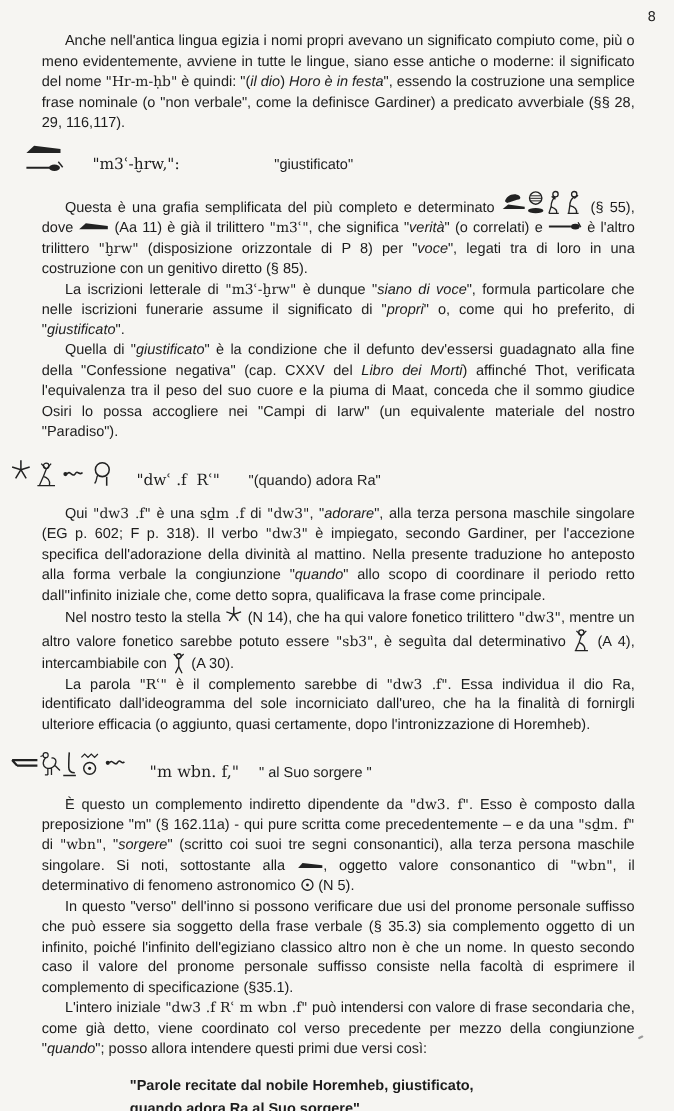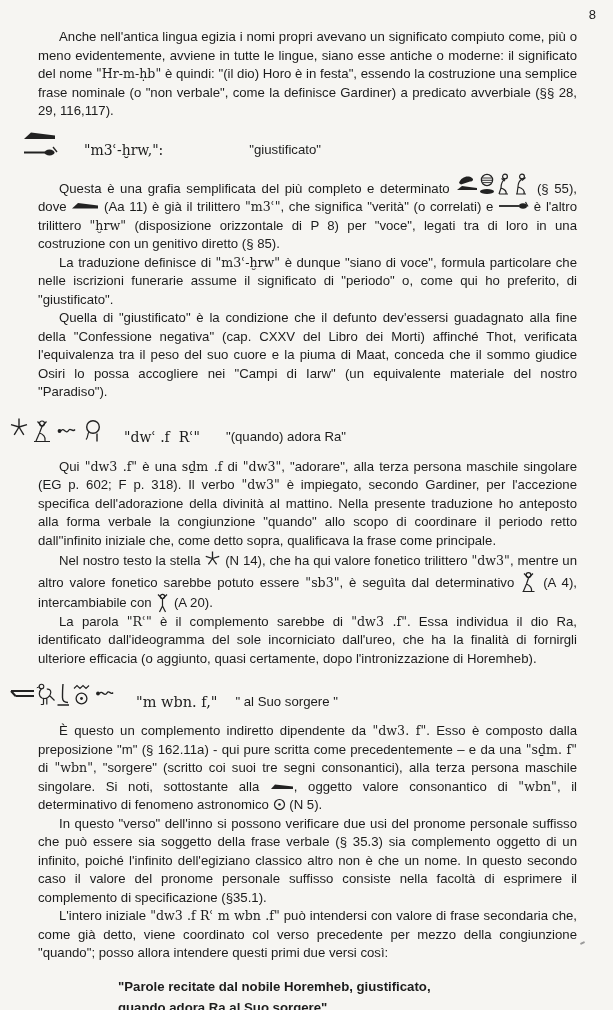--- a/index.html
+++ b/index.html
@@ -12,21 +12,21 @@
     font-family:"Liberation Sans","DejaVu Sans",sans-serif;
     font-size:13.2px;
     line-height:18.5px;
     box-sizing:border-box;
     padding:28px 36px 0 38px;
     overflow:hidden;
   }
   .pn{position:absolute;top:6px;right:17px;font-size:13px;}
   p{margin:0;text-indent:21px;text-align:justify;}
   .tl{font-family:"DejaVu Serif","Liberation Serif",serif;font-size:12.6px;}
-  .it{}
+  .it{font-style:italic;}
   .g{display:inline-block;}
   .g svg{display:block;}
   .gv{vertical-align:-5px;}
   .gstar{vertical-align:-2px;}
   .gman{vertical-align:-6px;}
   .gbar{vertical-align:0px;}
   .gsun{vertical-align:-2px;}
   .hb{display:flex;align-items:flex-end;text-align:left;}
   .hb .cap{font-family:"DejaVu Serif","Liberation Serif",serif;font-size:14px;white-space:pre;}
   .hb1{margin:9px 0 12px -16px;}
@@ -75,21 +75,21 @@
           <circle class="s" cx="67" cy="4.5" r="2.4" stroke-width="1.2"></circle>
           <path class="s" d="M67,7 C64,9 63,12 63,15 L62,22 M63,15 C67,16 70,18 69,22 M61,22 H71 M67,8.5 L70.5,5.5" stroke-width="1.2"></path>
         </svg></span><span> (§ 55), dove </span><span class="g gbar"><svg width="28" height="11" viewBox="0 0 28 11">
           <polygon class="f" points="1,8.5 7,3 27,5.5 27,8.5"></polygon>
         </svg></span><span> (Aa 11) è già il trilittero </span><span class="tl">"m3ʿ"</span><span>, che significa "</span><span class="it">verità</span><span>" (o correlati) e </span><span class="g gbar"><svg width="31" height="11" viewBox="0 0 31 11">
           <path class="s" d="M1,6 H21" stroke-width="1.8"></path>
           <ellipse class="f" cx="25" cy="6" rx="4" ry="2.7"></ellipse>
           <path class="s" d="M27.5,2 L30,6.5" stroke-width="1.2"></path>
         </svg></span><span> è l'altro trilittero </span><span class="tl">"ḫrw"</span><span> (disposizione orizzontale di P 8) per "</span><span class="it">voce</span><span>", legati tra di loro in una costruzione con un genitivo diretto (§ 85).</span></p>
 
-  <p><span>La traduzione definisce di </span><span class="tl">"m3ʿ-ḫrw"</span><span> è dunque "</span><span class="it">siano di voce</span><span>", formula particolare che nelle iscrizioni funerarie assume il significato di "</span><span class="it">periodo</span><span>" o, come qui ho preferito, di "</span><span class="it">giustificato</span><span>".</span></p>
+  <p><span>La iscrizioni letterale di </span><span class="tl">"m3ʿ-ḫrw"</span><span> è dunque "</span><span class="it">siano di voce</span><span>", formula particolare che nelle iscrizioni funerarie assume il significato di "</span><span class="it">propri</span><span>" o, come qui ho preferito, di "</span><span class="it">giustificato</span><span>".</span></p>
 
   <p><span>Quella di "</span><span class="it">giustificato</span><span>" è la condizione che il defunto dev'essersi guadagnato alla fine della "Confessione negativa" (cap. CXXV del </span><span class="it">Libro dei Morti</span><span>) affinché Thot, verificata l'equivalenza tra il peso del suo cuore e la piuma di Maat, conceda che il sommo giudice Osiri lo possa accogliere nei "Campi di Iarw" (un equivalente materiale del nostro "Paradiso").</span></p>
 
   <div class="hb hb2">
     <span class="g">
         <svg width="100" height="30" viewBox="0 0 100 30">
           <path class="s" d="M11,10 L11,1.5 M11,10 L3,7.6 M11,10 L6.2,17.8 M11,10 L15.8,17.8 M11,10 L19,7.6" stroke-width="1.4"></path>
           <circle class="s" cx="34" cy="6.5" r="2.5" stroke-width="1.2"></circle>
           <path class="s" d="M34,9.5 L29.5,4.5 M34,9.5 L38.5,4.5 M34,9.5 L31.5,16 M31.5,16 L28,24 M31.5,16 C35,17 38,20 37,24 M26,24.5 H42" stroke-width="1.2"></path>
           <circle class="f" cx="51.5" cy="14" r="1.9"></circle>
@@ -106,21 +106,21 @@
   <p><span>Qui </span><span class="tl">"dw3 .f"</span><span> è una </span><span class="tl">sḏm .f</span><span> di </span><span class="tl">"dw3"</span><span>, "</span><span class="it">adorare</span><span>", alla terza persona maschile singolare (EG p. 602; F p. 318). Il verbo </span><span class="tl">"dw3"</span><span> è impiegato, secondo Gardiner, per l'accezione specifica dell'adorazione della divinità al mattino. Nella presente traduzione ho anteposto alla forma verbale la congiunzione "</span><span class="it">quando</span><span>" allo scopo di coordinare il periodo retto dall''infinito iniziale che, come detto sopra, qualificava la frase come principale.</span></p>
 
   <p><span>Nel nostro testo la stella </span><span class="g gstar"><svg width="17" height="17" viewBox="0 0 17 17">
           <path class="s" d="M8.5,8.5 L8.5,1.5 M8.5,8.5 L1.8,6.3 M8.5,8.5 L4.4,14.4 M8.5,8.5 L12.6,14.4 M8.5,8.5 L15.2,6.3" stroke-width="1.3"></path>
         </svg></span><span> (N 14), che ha qui valore fonetico trilittero </span><span class="tl">"dw3"</span><span>, mentre un altro valore fonetico sarebbe potuto essere </span><span class="tl">"sb3"</span><span>, è seguìta dal determinativo </span><span class="g gman"><svg width="17" height="22" viewBox="0 0 17 22">
           <circle class="s" cx="8.5" cy="4" r="2.4" stroke-width="1.2"></circle>
           <path class="s" d="M8.5,7 L4,2.5 M8.5,7 L13,2.5 M8.5,7 L6.5,13 M6.5,13 L3.5,20 M6.5,13 C10,14.5 12,17 11.5,20 M2.5,20.5 H14.5" stroke-width="1.2"></path>
         </svg></span><span> (A 4), intercambiabile con </span><span class="g gman"><svg width="15" height="20" viewBox="0 0 15 20">
           <circle class="s" cx="7.5" cy="3.5" r="2.2" stroke-width="1.2"></circle>
           <path class="s" d="M7.5,6 L3,1.5 M7.5,6 L12,1.5 M7.5,6 V13 M7.5,13 L4.5,19 M7.5,13 L10.5,19" stroke-width="1.2"></path>
-        </svg></span><span> (A 20).</span></p>
+        </svg></span><span> (A 30).</span></p>
 
   <p><span>La parola </span><span class="tl">"Rʿ"</span><span> è il complemento sarebbe di </span><span class="tl">"dw3 .f"</span><span>. Essa individua il dio Ra, identificato dall'ideogramma del sole incorniciato dall'ureo, che ha la finalità di fornirgli ulteriore efficacia (o aggiunto, quasi certamente, dopo l'intronizzazione di Horemheb).</span></p>
 
   <div class="hb hb3">
     <span class="g">
         <svg width="108" height="30" viewBox="0 0 108 30">
           <path class="s" d="M3,10 H26 M7.5,15 H26 M3,10 L7.5,15" stroke-width="2"></path>
           <circle class="s" cx="33.5" cy="5.5" r="2.3" stroke-width="1.1"></circle>
           <path class="s" d="M31.3,5.8 L28.8,6.8" stroke-width="1"></path>
           <path class="s" d="M33.5,7.8 C30.5,10.5 30.5,15.5 34,17 C38,18.6 42.5,16 42.8,11.5 C43,9 41,7.6 38.8,8.2 M41.5,14.5 L46.5,19.5 M35.5,17.5 V23.5 M38.8,17 V23.5 M35.5,23.5 H32.8" stroke-width="1.2"></path>

